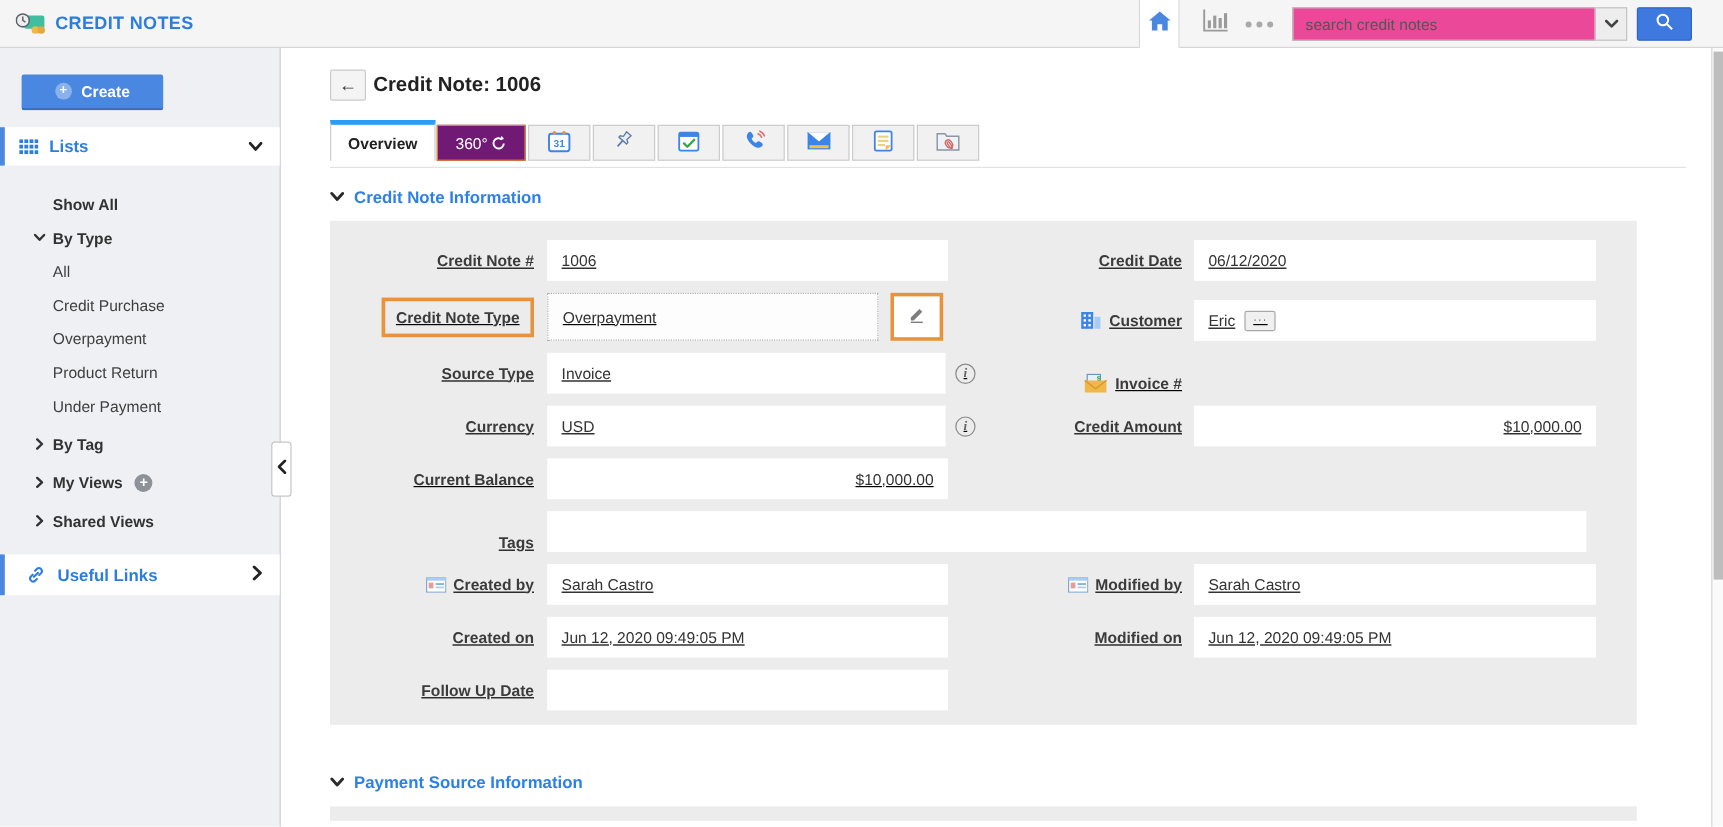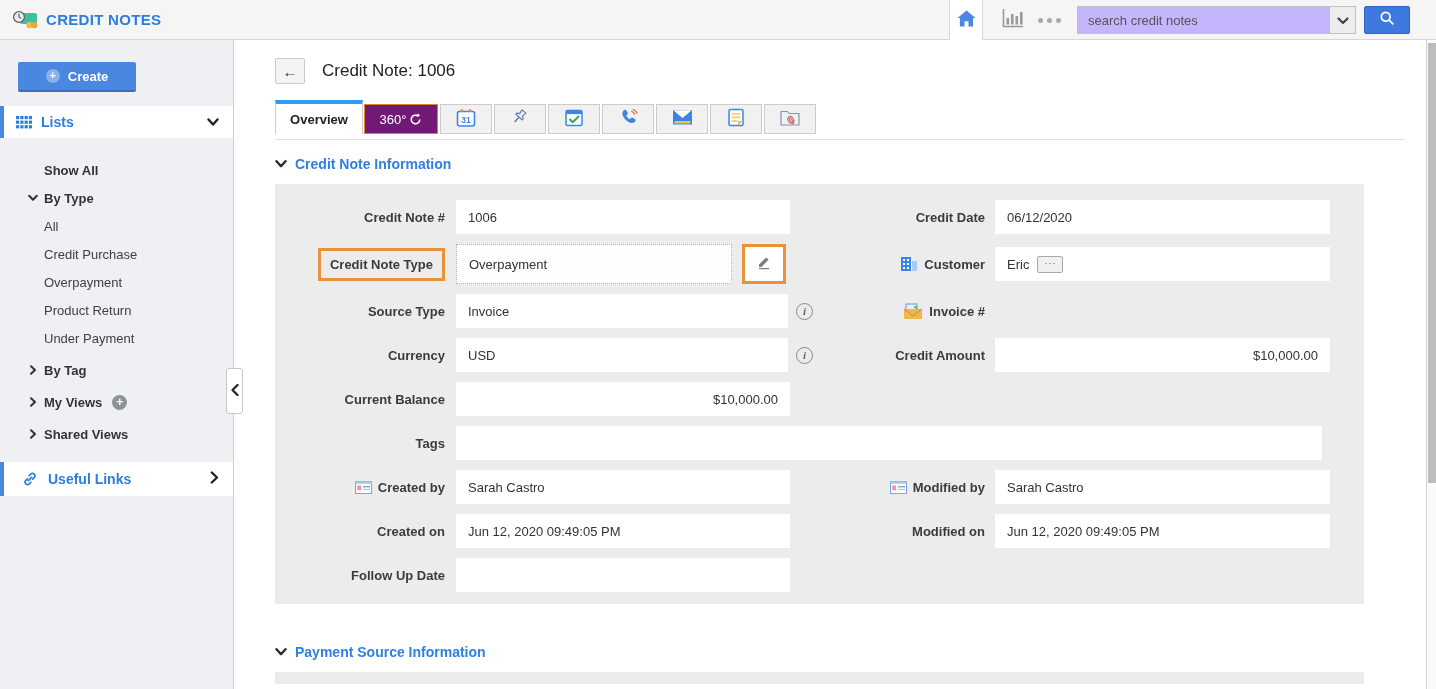--- a/index.html
+++ b/index.html
@@ -9,21 +9,21 @@
   
   .topbar { height:40px; background:#f5f5f6; border-bottom:1px solid #d6d6d6; display:flex; align-items:center; position:relative; z-index:10; }
   .logo { margin-left:13px; display:flex; align-items:center; }
   .app-title { color:#2b7de0; font-size:15px; font-weight:bold; letter-spacing:.3px; margin-left:8px; }
   .topbar-right { position:absolute; right:26px; top:0; height:40px; display:flex; align-items:center; }
   .home-cell { width:34px; height:40px; background:#fff; border-left:1px solid #d9d9d9; border-right:1px solid #d9d9d9; display:flex; align-items:center; justify-content:center; }
   .chart-cell { margin:0 14px 0 18px; display:flex; align-items:center; }
   .dots-menu { display:flex; gap:4px; margin-right:16px; }
   .dots-menu i { width:5px; height:5px; border-radius:50%; background:#a9a9a9; }
   .searchwrap { display:flex; align-items:stretch; height:28px; }
-  .search-input { width:252px; height:28px; border:1px solid #c2c2c2; border-right:none; padding:0 10px; font-size:13px; color:#333; outline:none; background:#c4b5fd; }
+  .search-input { width:252px; height:28px; border:1px solid #c2c2c2; border-right:none; padding:0 10px; font-size:13px; color:#333; outline:none; background:#ec4899; }
   .search-input::placeholder { color:#555; }
   .search-dd { width:27px; border:1px solid #c2c2c2; background:#ededed; display:flex; align-items:center; justify-content:center; cursor:pointer; }
   .search-btn { width:46px; height:28px; margin-left:8px; background:#3e79e0; border:1px solid #2f64c4; border-radius:2px; display:flex; align-items:center; justify-content:center; cursor:pointer; }
 
   
   .appbody { display:flex; height:649px; position:relative; }
 
   
   .sidebar { width:234px; background:#eef0f4; border-right:1px solid #cfcfcf; position:relative; flex-shrink:0; }
   .create-btn { margin:22px 0 0 18px; width:118px; height:30px; background:#4a87e0; border:none; border-bottom:2px solid #3a6fc0; border-radius:2px; color:#fff; font-weight:bold; font-size:13px; display:flex; align-items:center; justify-content:center; gap:8px; cursor:pointer; font-family:inherit; }
@@ -40,35 +40,35 @@
   .nav-item .chev { margin-right:6px; display:flex; }
   .sub { color:#3f3f3f; }
   .gap-top { margin-top:4px; }
   .plus-gray { width:15px; height:15px; border-radius:50%; background:#8d9299; color:#fff; font-size:12px; line-height:14px; text-align:center; margin-left:10px; }
   .collapse-handle { position:absolute; top:328px; right:-10px; width:17px; height:46px; background:#fff; border:1px solid #c6c6c6; border-radius:3px; display:flex; align-items:center; justify-content:center; cursor:pointer; z-index:6; }
 
   
   .main { flex:1; background:#fff; padding-left:41px; overflow:hidden; }
   .rec-header { margin-top:18px; display:flex; align-items:center; }
   .back-btn { width:30px; height:26px; background:#f4f4f4; border:1px solid #c9c9c9; border-radius:2px; font-size:15px; color:#333; display:flex; align-items:center; justify-content:center; cursor:pointer; font-family:inherit; }
-  .rec-title { margin-left:17px; font-size:17px; font-weight:normal; color:#222; }
+  .rec-title { margin-left:6px; font-size:17px; font-weight:bold; color:#222; }
 
   .tabstrip { margin-top:16px; display:flex; align-items:flex-end; }
   .tab { height:30px; display:flex; align-items:center; justify-content:center; cursor:pointer; font-size:13px; }
   .tab-active { width:88px; height:34px; background:#fff; border:1px solid #ccc; border-top:4px solid #2d9cf4; border-bottom:none; font-weight:bold; color:#222;text-align:right; }
   .tab-360 { width:74px; background:#701a75; border:1px solid #e07f2c; color:#fff; margin-left:1px; gap:3px; }
   .tab-icon { width:52px; background:#f1f1f2; border:1px solid #ccc; margin-left:2px; }
   .tab-divider { height:6px; border-bottom:1px solid #e2e2e2; width:1130px; }
 
   .section-head { display:flex; align-items:center; margin-top:16px; cursor:pointer; }
   .section-head .chev { margin-right:8px; display:flex; }
   .section-title { color:#2f80e4; font-size:14px; font-weight:bold; }
 
   .panel { width:1089px; background:#ececec; margin-top:12px; padding:16px 0 12px; }
-  .prow { display:flex; align-items:center; margin-bottom:10px; }
+  .prow { display:flex; align-items:flex-end; margin-bottom:10px;text-decoration:underline; }
   .lhalf { width:538px; display:flex; align-items:center; flex-shrink:0; }
   .rhalf { display:flex; align-items:center; }
   .flabel { width:170px; display:flex; justify-content:flex-end; align-items:center; gap:6px; font-size:13px; font-weight:bold; color:#3b3b3b; flex-shrink:0; text-align:right; }
   .rlabel { width:172px; }
   .finput { height:34px; background:#fff; font-size:13px; color:#333; padding:0 12px; display:flex; align-items:center; cursor:text; }
   .lhalf .finput { margin-left:11px; width:334px; }
   .rhalf .finput { margin-left:10px; width:335px; }
   .money { justify-content:flex-end; }
   .tags-field { margin-left:11px; width:866px; }
   .type-field { margin-left:11px; width:276px !important; height:40px; border:1px dotted #b3b3b3; background:#fdfdfd; }

